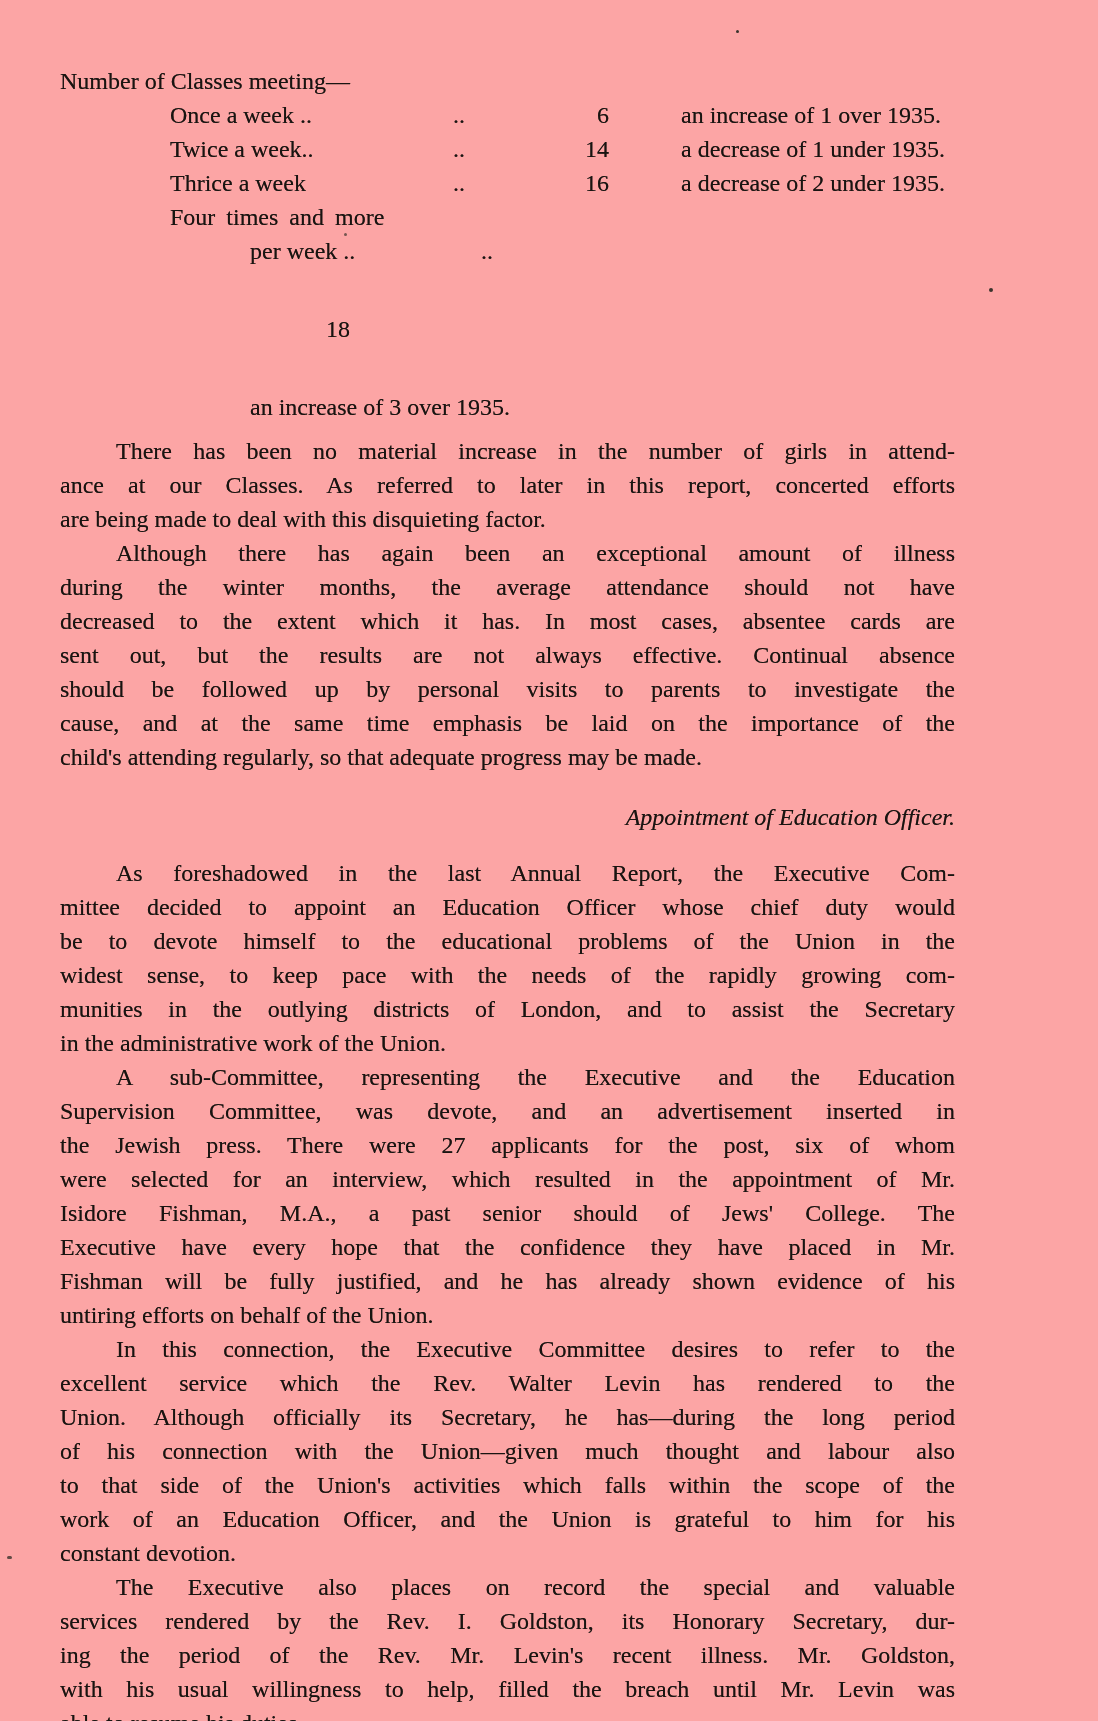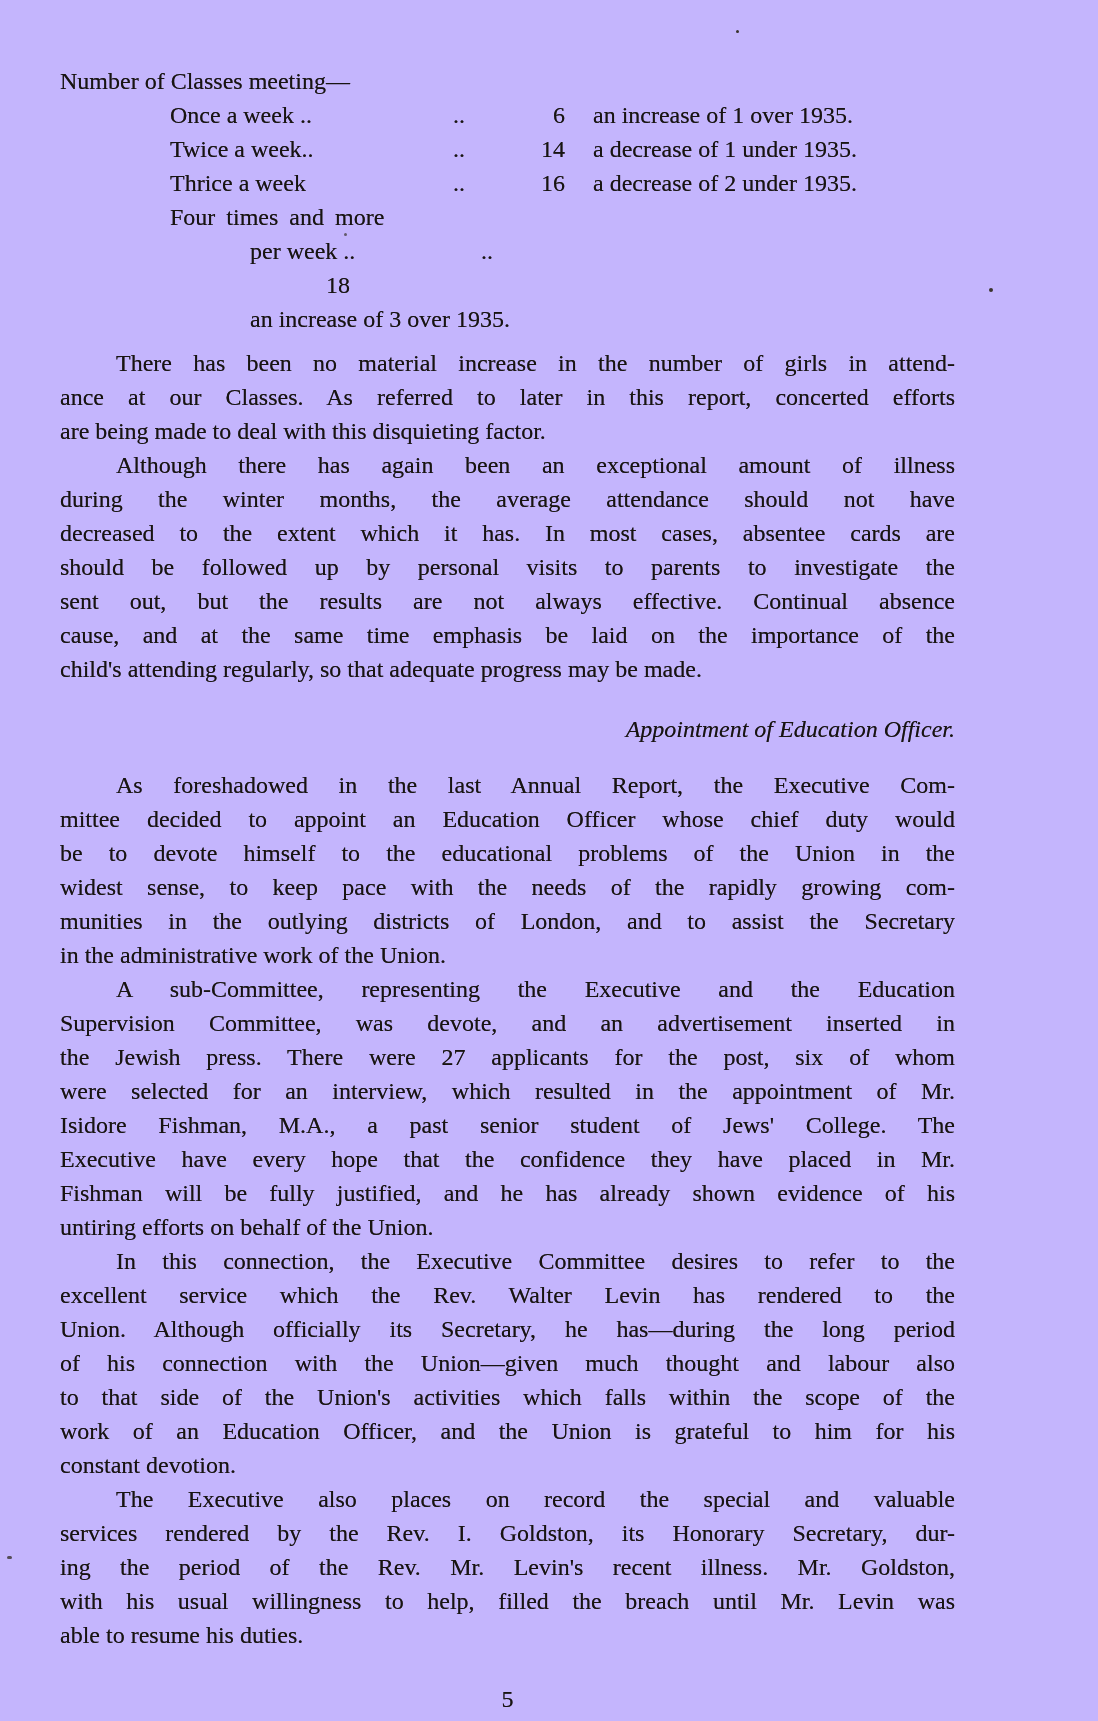--- a/index.html
+++ b/index.html
@@ -1,36 +1,37 @@
 <!DOCTYPE html>
 <html><head>
 <meta charset="utf-8">
 <style>
   html, body { margin: 0; padding: 0; background: #fdfdfc; }
   .page {
     position: relative;
     width: 1098px;
     height: 1721px;
     box-sizing: border-box;
-    background: #c4b5fd;
+    background: #fca5a5;
     color: #181411;
     font-family: "Liberation Serif", "DejaVu Serif", serif;
     font-size: 24px;
     line-height: 34px;
     padding: 64px 143px 0 60px;
     overflow: hidden;
     text-shadow: 0 0 0.45px rgba(20,15,10,0.6);
     font-feature-settings: "onum";
   }
   
   .t-intro { text-align: left; }
   .t-row {
     display: flex;
     margin-left: 110px;
     align-items: baseline;
+    gap: 44px;
   }
   .t-label {
     display: inline-flex;
     justify-content: space-between;
     width: 295px;
     flex: 0 0 auto;
   }
   .t-row.t-indent { margin-left: 162px; flex-direction: column; }
   .t-row.t-indent .t-label { width: 243px; }
   .t-value {
@@ -125,43 +126,43 @@
   <section class="para first">
       <div class="line">There has been no material increase in the number of girls in attend-</div>
       <div class="line">ance at our Classes. As referred to later in this report, concerted efforts</div>
       <div class="line last">are being made to deal with this disquieting factor.</div>
     </section>
 
   <section class="para">
       <div class="line">Although there has again been an exceptional amount of illness</div>
       <div class="line">during the winter months, the average attendance should not have</div>
       <div class="line">decreased to the extent which it has. In most cases, absentee cards are</div>
+      <div class="line">sent out, but the results are not always effective. Continual absence</div>
       <div class="line">should be followed up by personal visits to parents to investigate the</div>
-      <div class="line">sent out, but the results are not always effective. Continual absence</div>
       <div class="line">cause, and at the same time emphasis be laid on the importance of the</div>
       <div class="line last">child's attending regularly, so that adequate progress may be made.</div>
     </section>
 
   <div class="heading">Appointment of Education Officer.</div>
 
   <section class="para">
       <div class="line">As foreshadowed in the last Annual Report, the Executive Com-</div>
       <div class="line">mittee decided to appoint an Education Officer whose chief duty would</div>
       <div class="line">be to devote himself to the educational problems of the Union in the</div>
       <div class="line">widest sense, to keep pace with the needs of the rapidly growing com-</div>
       <div class="line">munities in the outlying districts of London, and to assist the Secretary</div>
       <div class="line last">in the administrative work of the Union.</div>
     </section>
 
   <section class="para">
       <div class="line">A sub-Committee, representing the Executive and the Education</div>
       <div class="line">Supervision Committee, was devote, and an advertisement inserted in</div>
       <div class="line">the Jewish press. There were 27 applicants for the post, six of whom</div>
       <div class="line">were selected for an interview, which resulted in the appointment of Mr.</div>
-      <div class="line">Isidore Fishman, M.A., a past senior student of Jews' College. The</div>
+      <div class="line">Isidore Fishman, M.A., a past senior should of Jews' College. The</div>
       <div class="line">Executive have every hope that the confidence they have placed in Mr.</div>
       <div class="line">Fishman will be fully justified, and he has already shown evidence of his</div>
       <div class="line last">untiring efforts on behalf of the Union.</div>
     </section>
 
   <section class="para">
       <div class="line">In this connection, the Executive Committee desires to refer to the</div>
       <div class="line">excellent service which the Rev. Walter Levin has rendered to the</div>
       <div class="line">Union. Although officially its Secretary, he has—during the long period</div>
       <div class="line">of his connection with the Union—given much thought and labour also</div>

